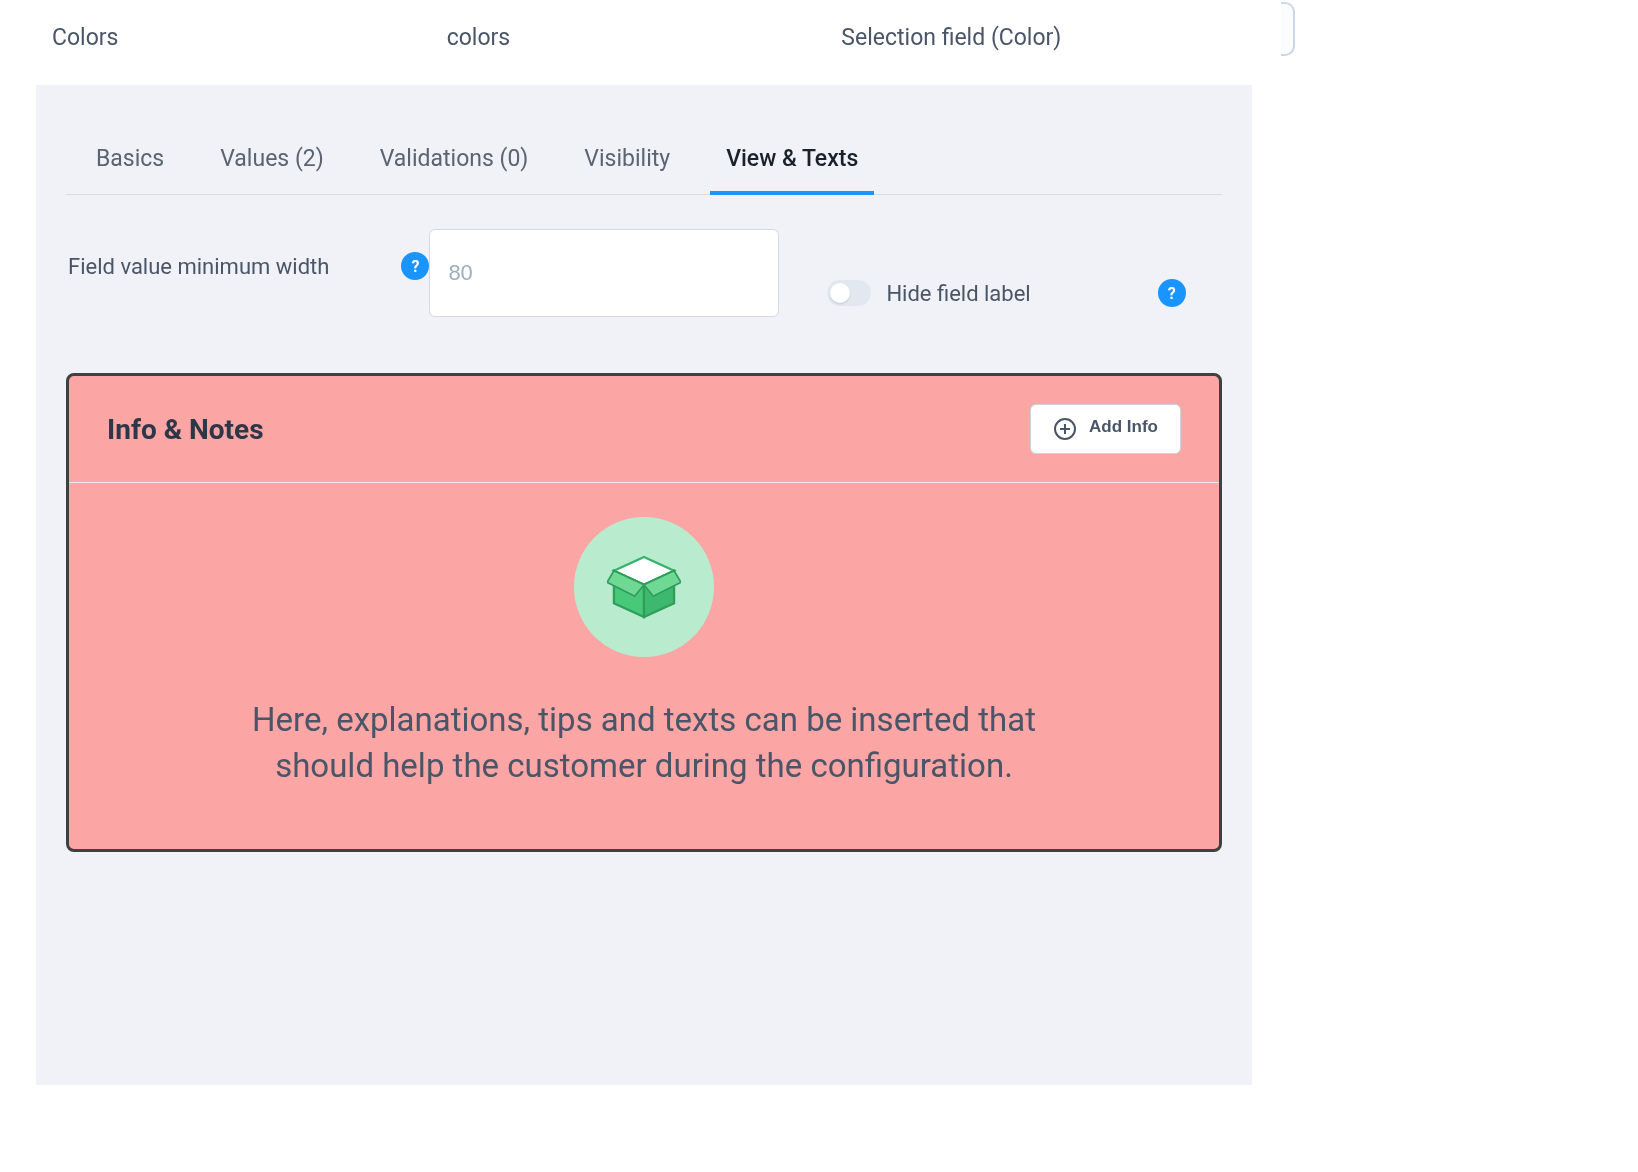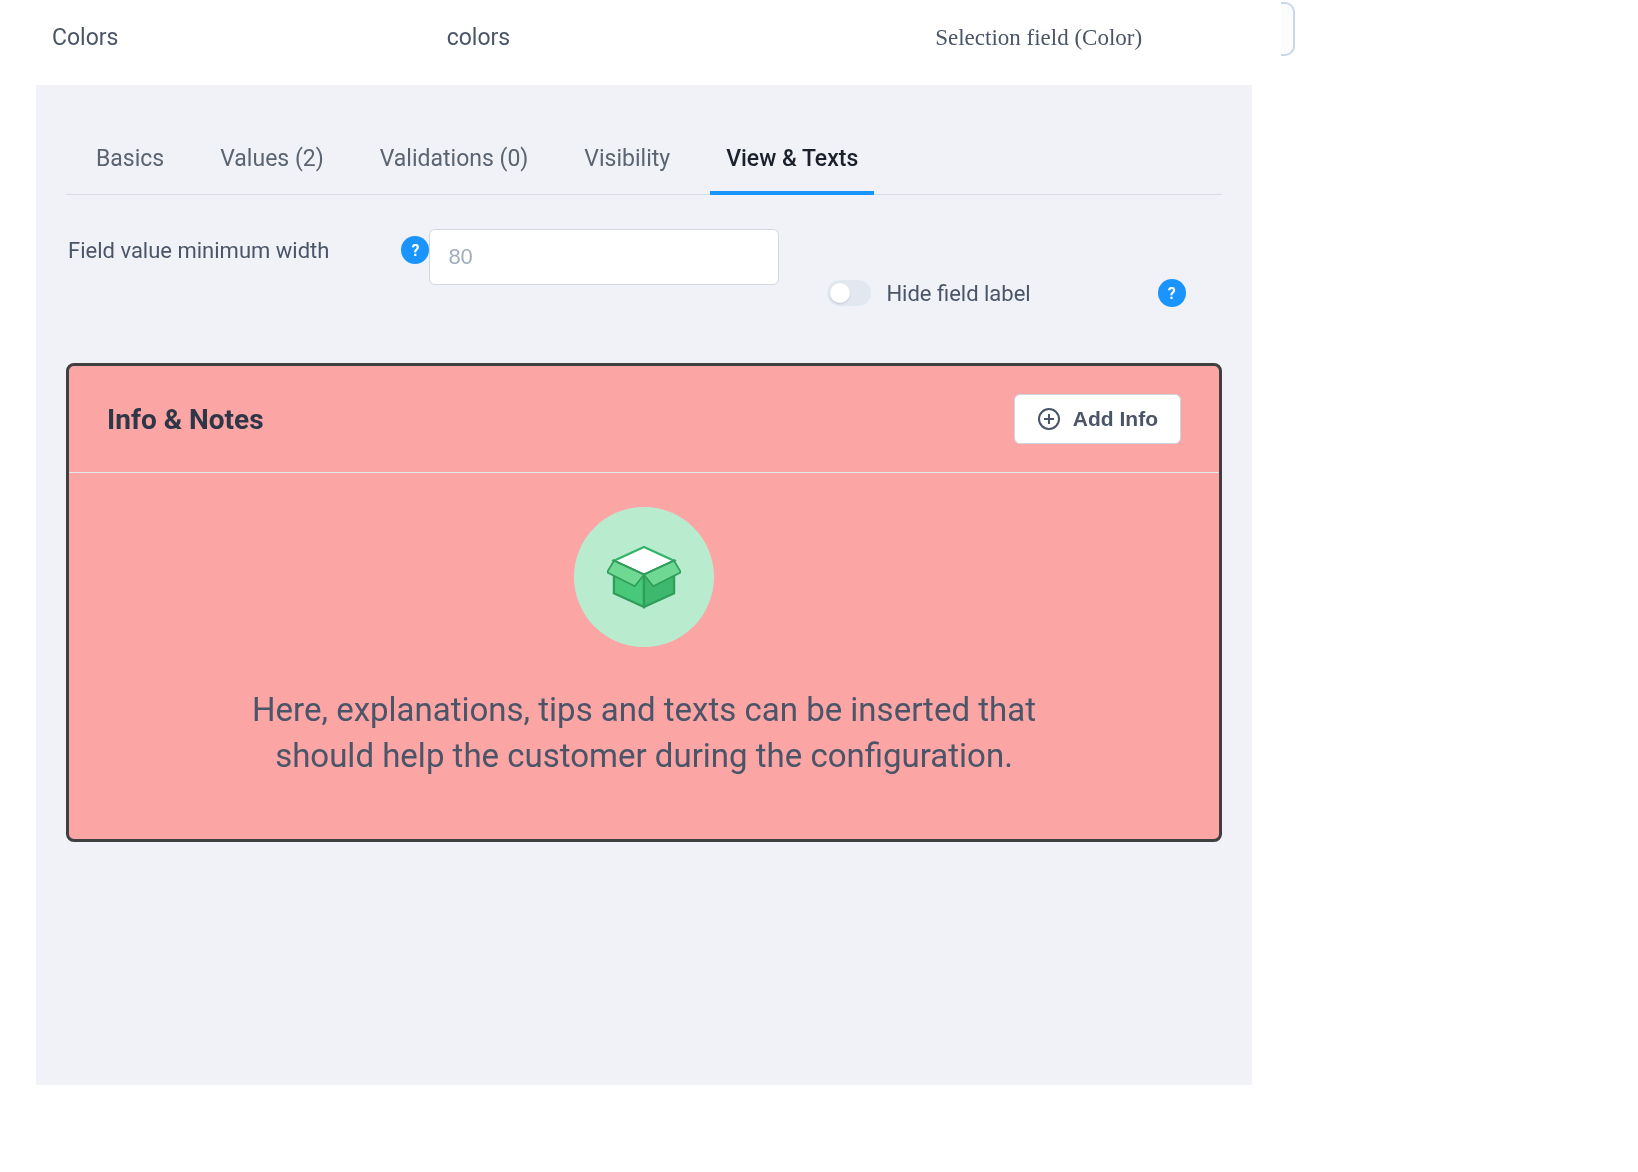--- a/index.html
+++ b/index.html
@@ -30,23 +30,22 @@
       font-size: 23px;
     }
     .header-col {
       flex: 1;
     }
     .header-col.center {
       text-align: left;
       padding-left: 0;
     }
     .header-col.right {
-      text-align: center;
+      text-align: left;
       padding-left: 0;
-      font-family: Liberation Serif, serif;
     }
     .main-area {
       background: #f0f2f7;
       margin: 12px 36px;
       padding: 48px 30px 40px 30px;
       min-height: 1000px;
     }
     .tabs {
       display: flex;
       gap: 52px;
@@ -103,21 +102,21 @@
       display: inline-flex;
       align-items: center;
       justify-content: center;
       font-size: 16px;
       font-weight: 700;
       margin-bottom: 14px;
       cursor: pointer;
     }
     .text-input {
       width: 350px;
-      height: 56px;
+      height: 88px;
       border: 1px solid #d3d9e0;
       border-radius: 6px;
       padding: 0 18px;
       font-size: 22px;
       color: #333;
       background: #fff;
     }
     .text-input::placeholder {
       color: #a0aec0;
     }
@@ -167,27 +166,27 @@
       padding: 28px 38px 28px 38px;
       border-bottom: 1px solid #e6eaee;
     }
     .card-title {
       font-size: 28px;
       font-weight: 700;
       color: #2d3748;
     }
     .add-btn {
       display: inline-flex;
-      align-items: flex-end;
+      align-items: flex-start;
       gap: 12px;
       padding: 12px 22px;
       border: 1px solid #cbd5e0;
       border-radius: 6px;
       color: #4a5568;
-      font-size: 21px;
+      font-size: 17px;
       font-weight: 600;
       background: #fff;
       cursor: pointer;
     }
     .plus-circle {
       width: 24px;
       height: 24px;
     }
     .card-body {
       padding: 34px 40px 60px 40px;

